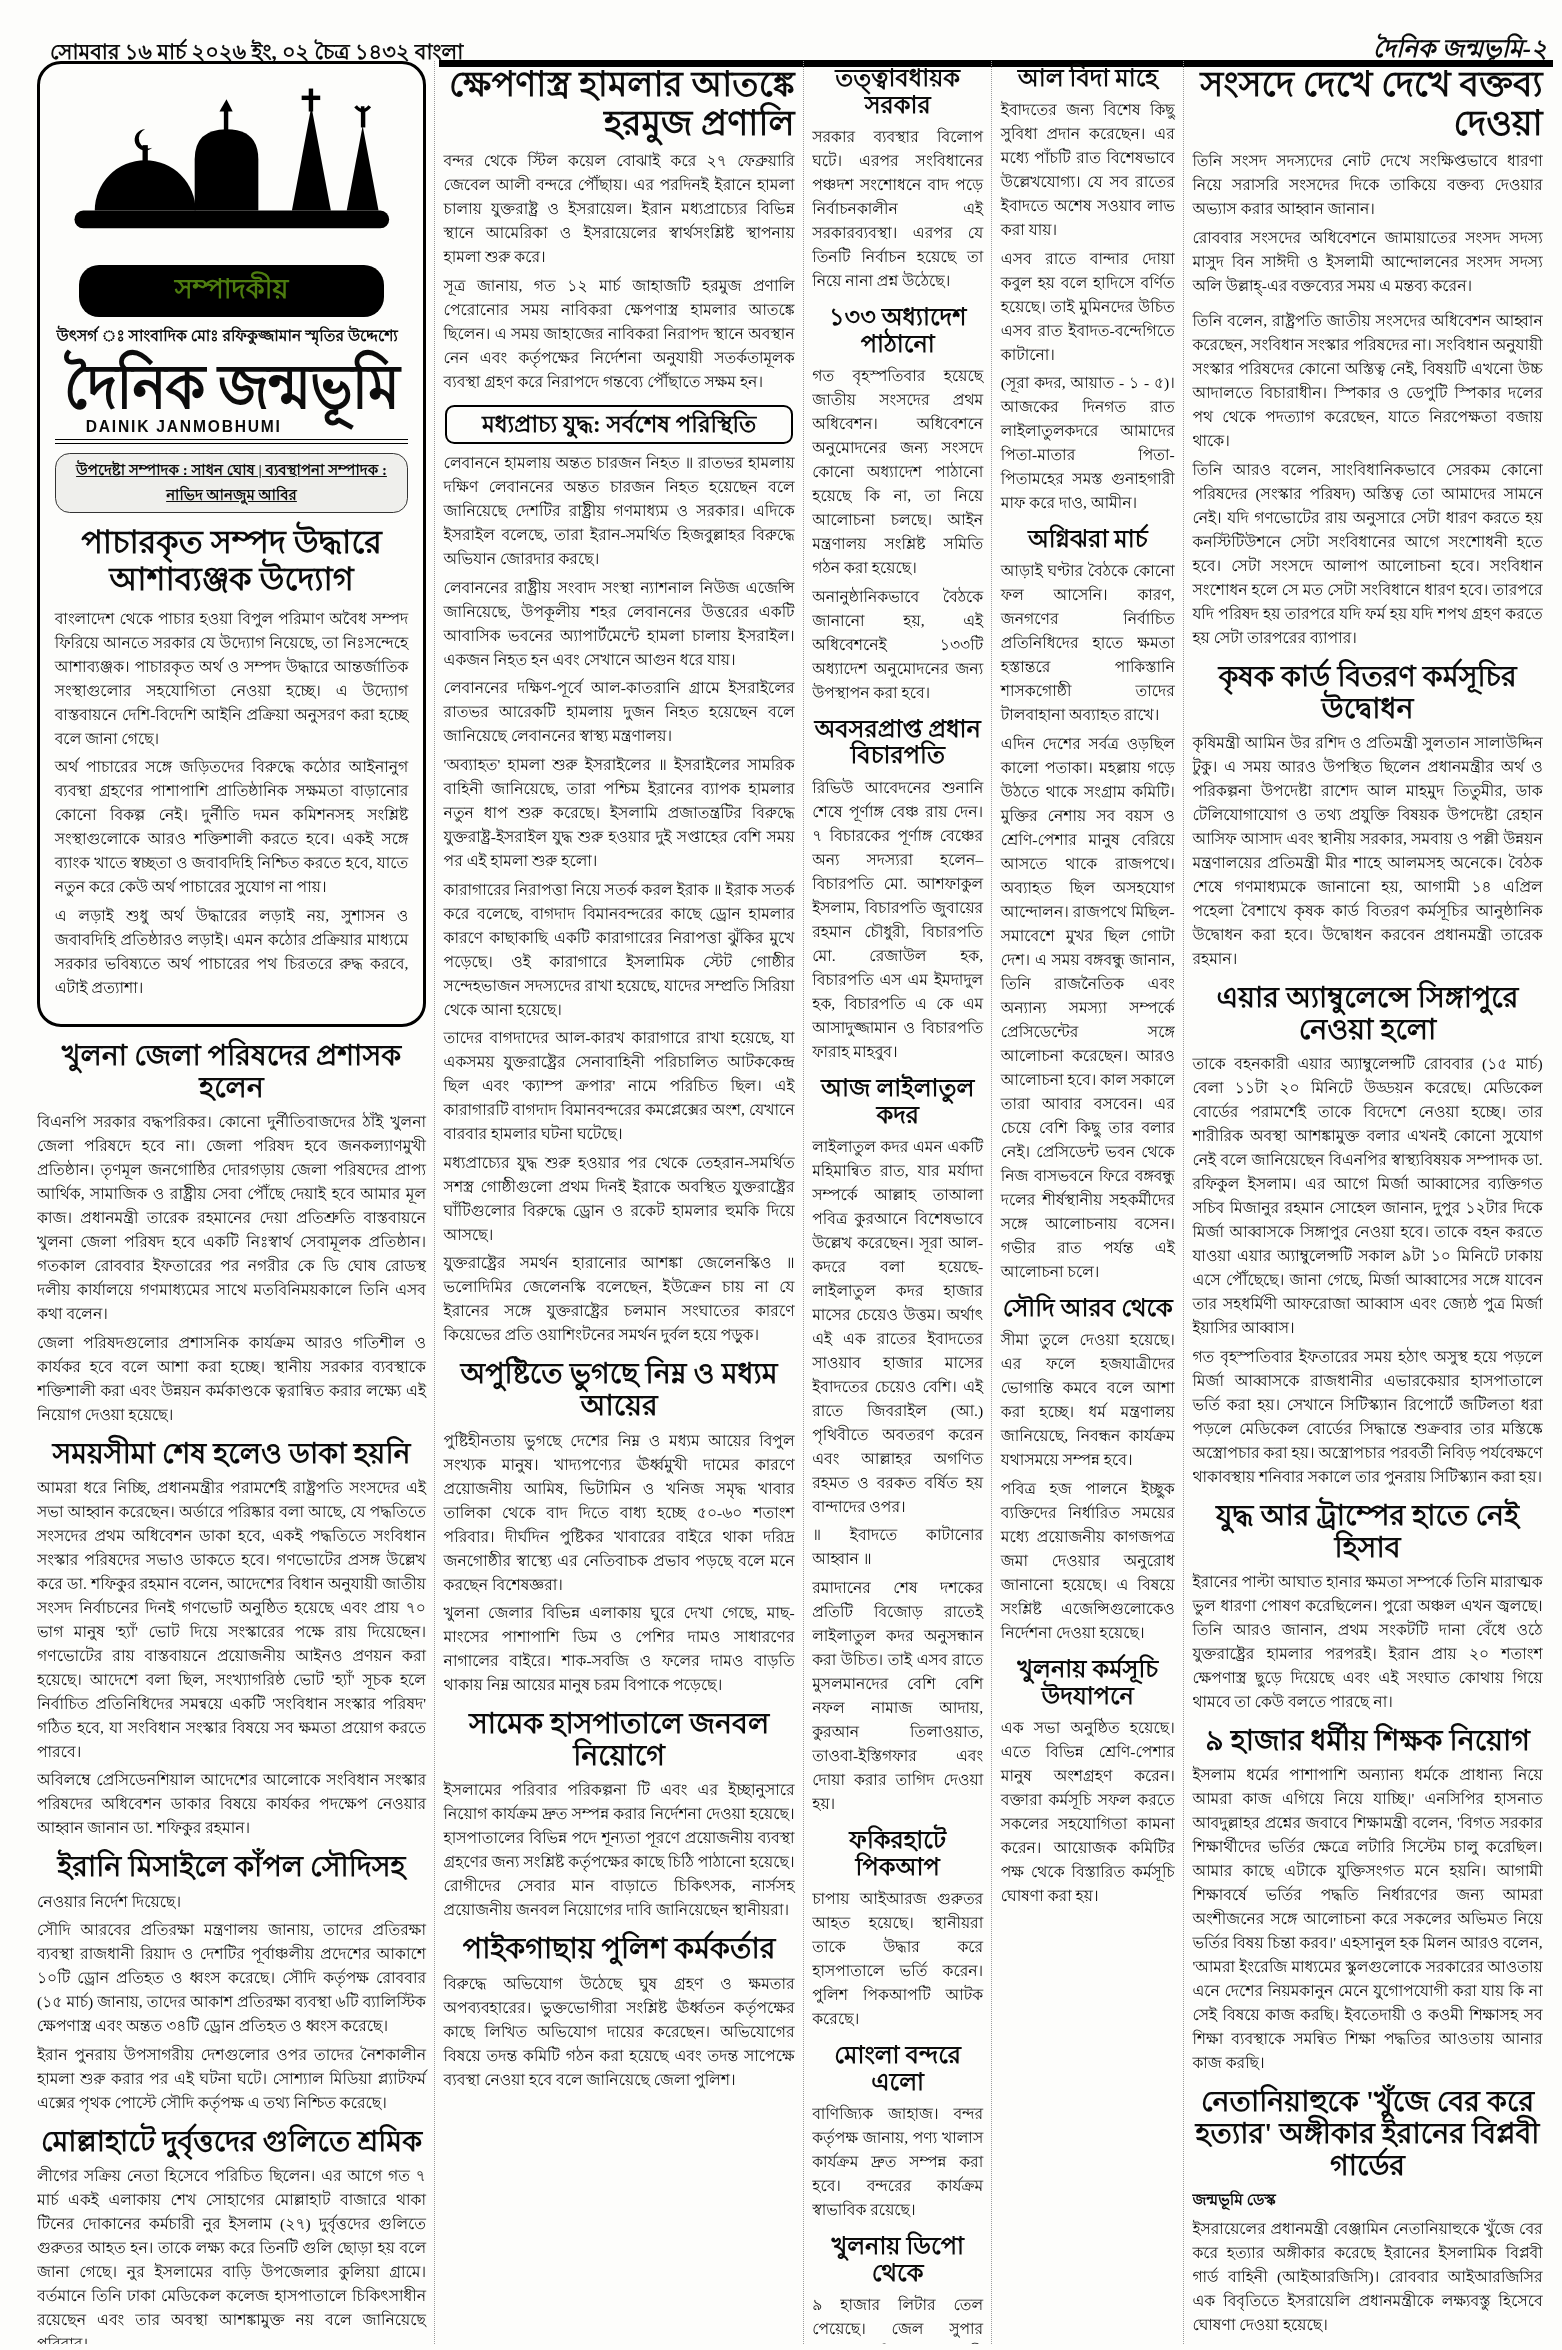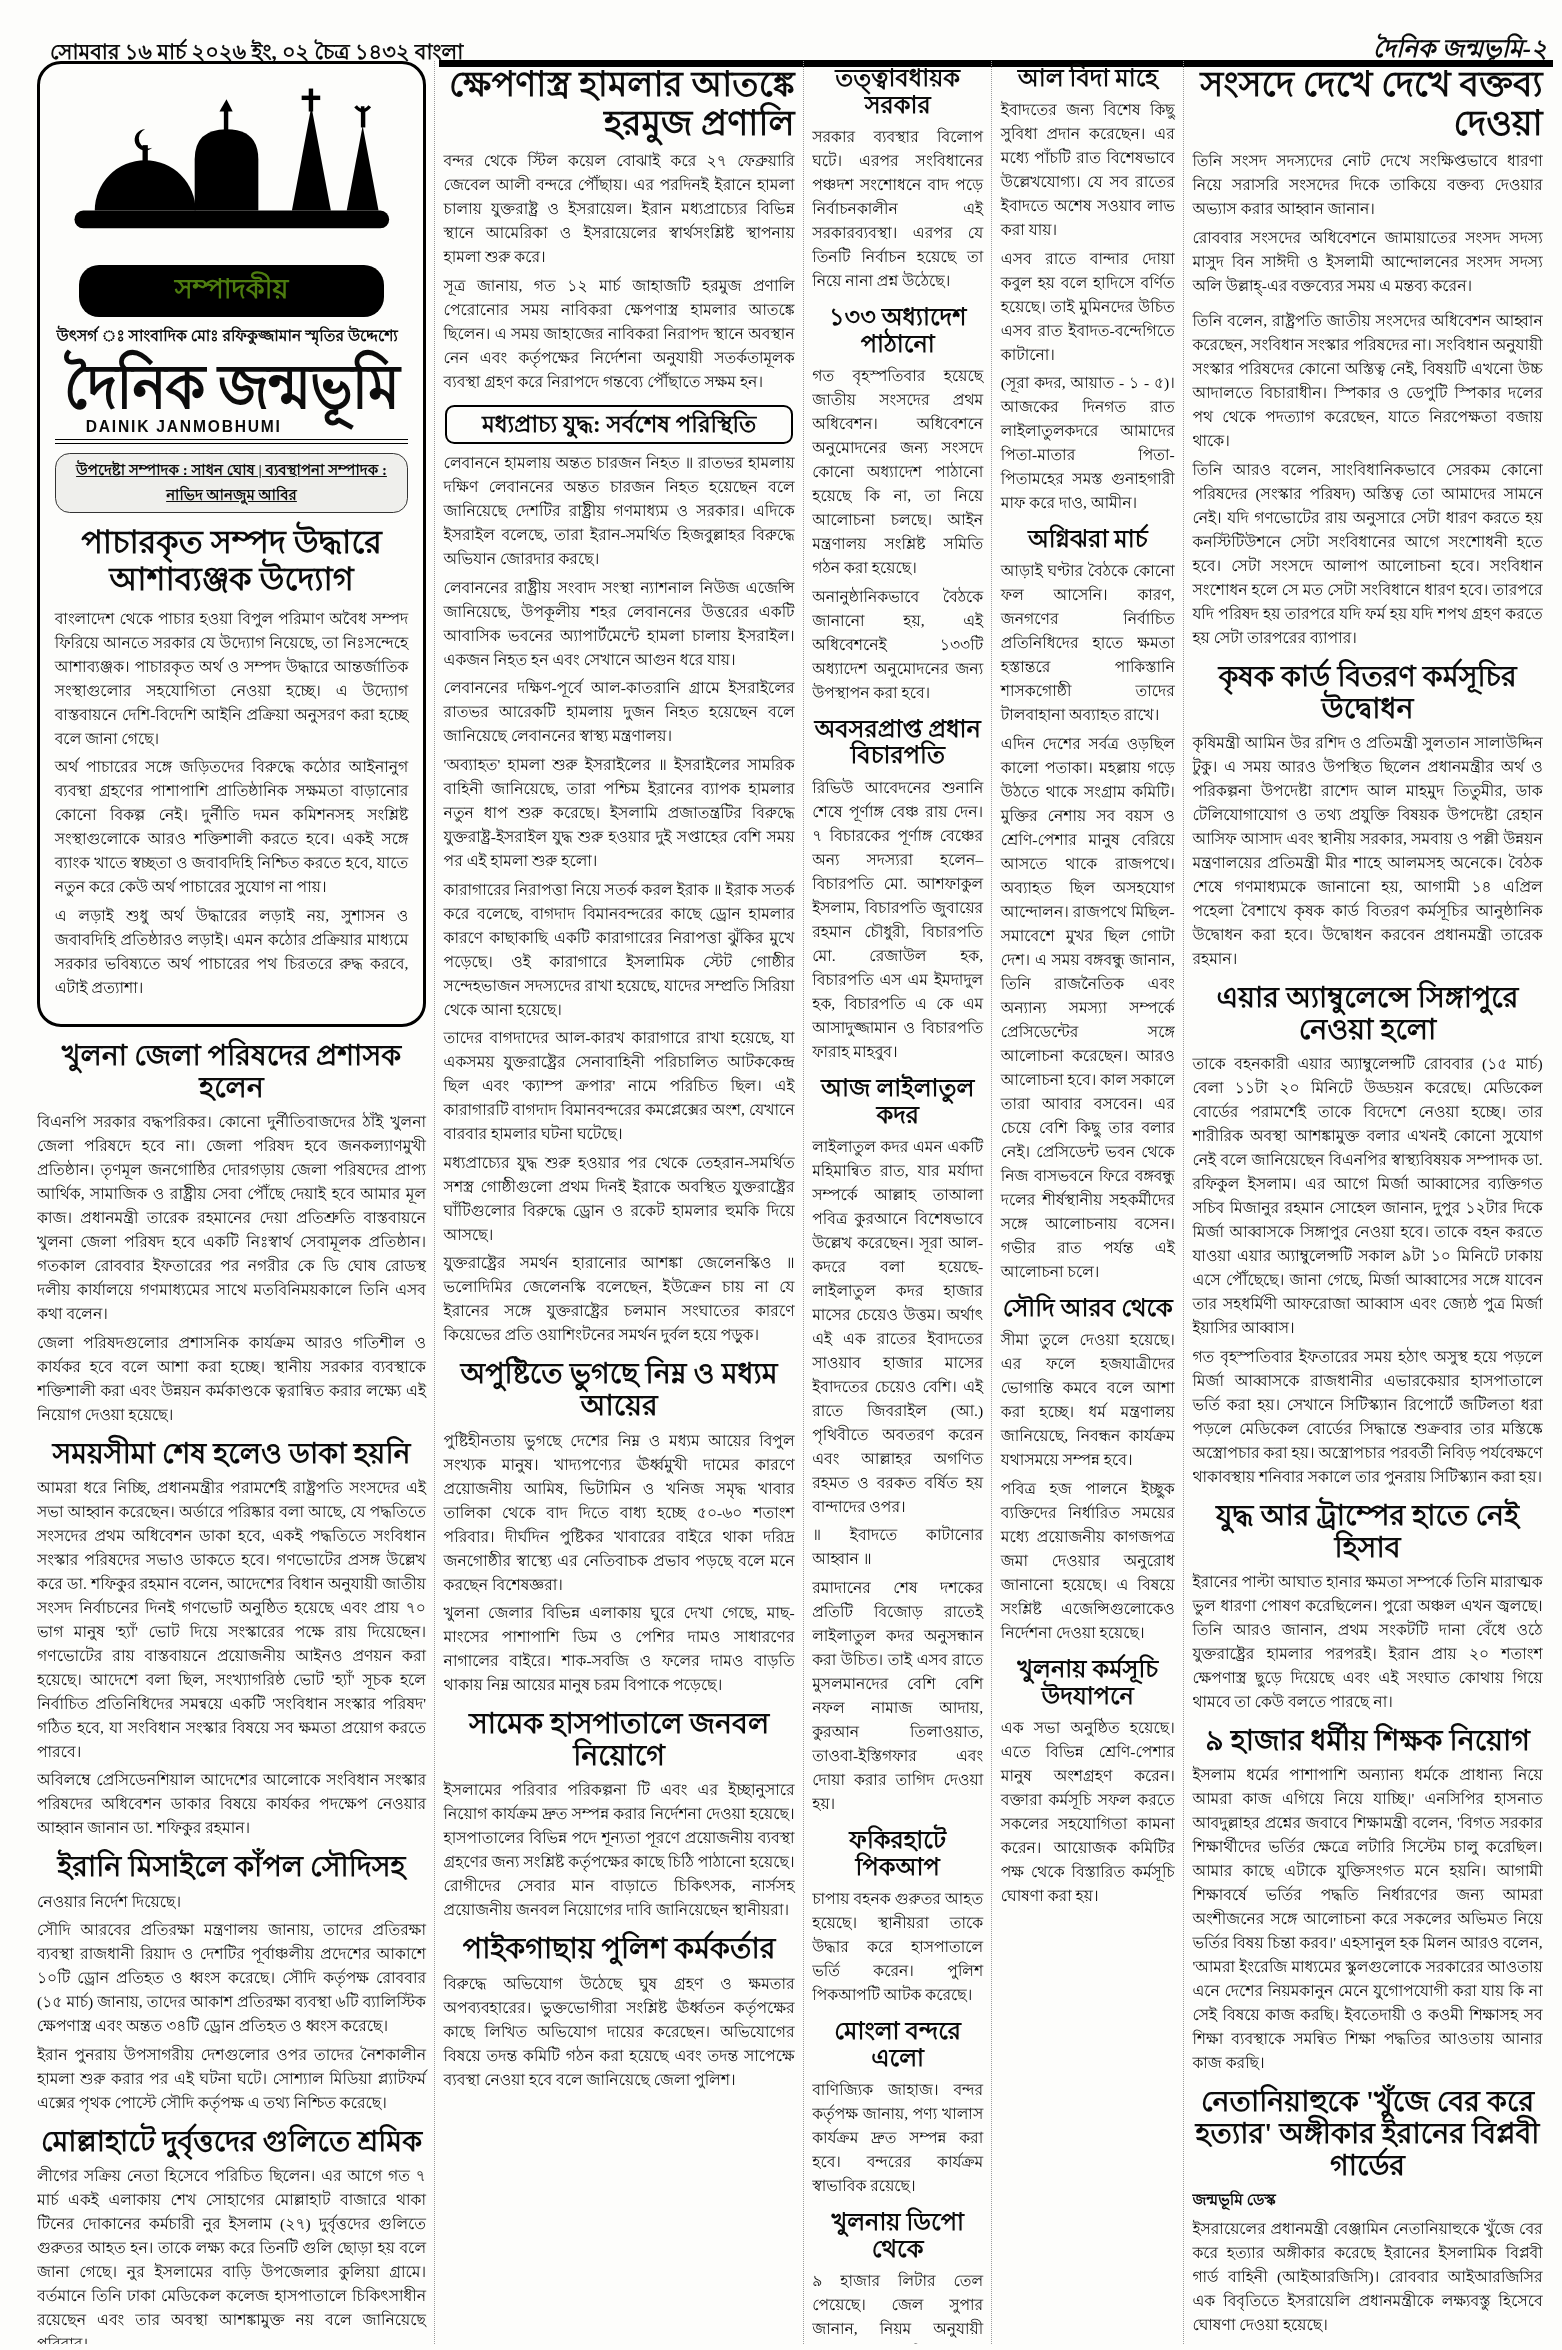--- a/index.html
+++ b/index.html
@@ -157,21 +157,21 @@
           <p>রিভিউ আবেদনের শুনানি শেষে পূর্ণাঙ্গ বেঞ্চ রায় দেন। ৭ বিচারকের পূর্ণাঙ্গ বেঞ্চের অন্য সদস্যরা হলেন– বিচারপতি মো. আশফাকুল ইসলাম, বিচারপতি জুবায়ের রহমান চৌধুরী, বিচারপতি মো. রেজাউল হক, বিচারপতি এস এম ইমদাদুল হক, বিচারপতি এ কে এম আসাদুজ্জামান ও বিচারপতি ফারাহ মাহবুব।</p>
         </div>
         <div class="article">
           <div class="headline h-md">আজ লাইলাতুল কদর</div>
           <p>লাইলাতুল কদর এমন একটি মহিমান্বিত রাত, যার মর্যাদা সম্পর্কে আল্লাহ তাআলা পবিত্র কুরআনে বিশেষভাবে উল্লেখ করেছেন। সূরা আল-কদরে বলা হয়েছে- লাইলাতুল কদর হাজার মাসের চেয়েও উত্তম। অর্থাৎ এই এক রাতের ইবাদতের সাওয়াব হাজার মাসের ইবাদতের চেয়েও বেশি। এই রাতে জিবরাইল (আ.) পৃথিবীতে অবতরণ করেন এবং আল্লাহর অগণিত রহমত ও বরকত বর্ষিত হয় বান্দাদের ওপর।</p>
           <p>॥ ইবাদতে কাটানোর আহ্বান ॥</p>
           <p>রমাদানের শেষ দশকের প্রতিটি বিজোড় রাতেই লাইলাতুল কদর অনুসন্ধান করা উচিত। তাই এসব রাতে মুসলমানদের বেশি বেশি নফল নামাজ আদায়, কুরআন তিলাওয়াত, তাওবা-ইস্তিগফার এবং দোয়া করার তাগিদ দেওয়া হয়।</p>
         </div>
         <div class="article">
           <div class="headline h-md">ফকিরহাটে পিকআপ</div>
-          <p>চাপায় বহনক গুরুতর আহত হয়েছে। স্থানীয়রা তাকে উদ্ধার করে হাসপাতালে ভর্তি করেন। পুলিশ পিকআপটি আটক করেছে।</p>
+          <p>চাপায় আইআরজ গুরুতর আহত হয়েছে। স্থানীয়রা তাকে উদ্ধার করে হাসপাতালে ভর্তি করেন। পুলিশ পিকআপটি আটক করেছে।</p>
         </div>
         <div class="article">
           <div class="headline h-md">মোংলা বন্দরে এলো</div>
           <p>বাণিজ্যিক জাহাজ। বন্দর কর্তৃপক্ষ জানায়, পণ্য খালাস কার্যক্রম দ্রুত সম্পন্ন করা হবে। বন্দরের কার্যক্রম স্বাভাবিক রয়েছে।</p>
         </div>
         <div class="article">
           <div class="headline h-md">খুলনায় ডিপো থেকে</div>
           <p>৯ হাজার লিটার তেল পেয়েছে। জেল সুপার জানান, নিয়ম অনুযায়ী বরাদ্দকৃত জ্বালানি সরবরাহ করা হয়েছে। এ বিষয়ে সংশ্লিষ্ট দপ্তরে প্রতিবেদন পাঠানো হয়েছে।</p>
         </div>
       </div>

